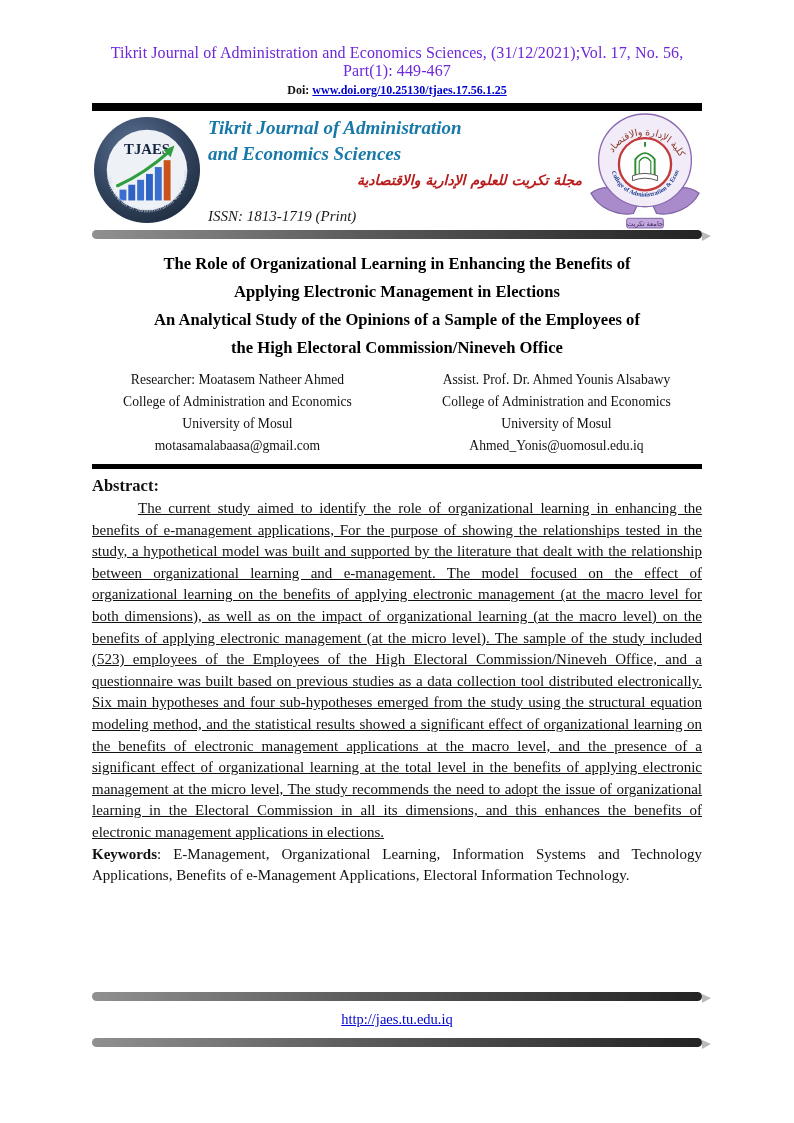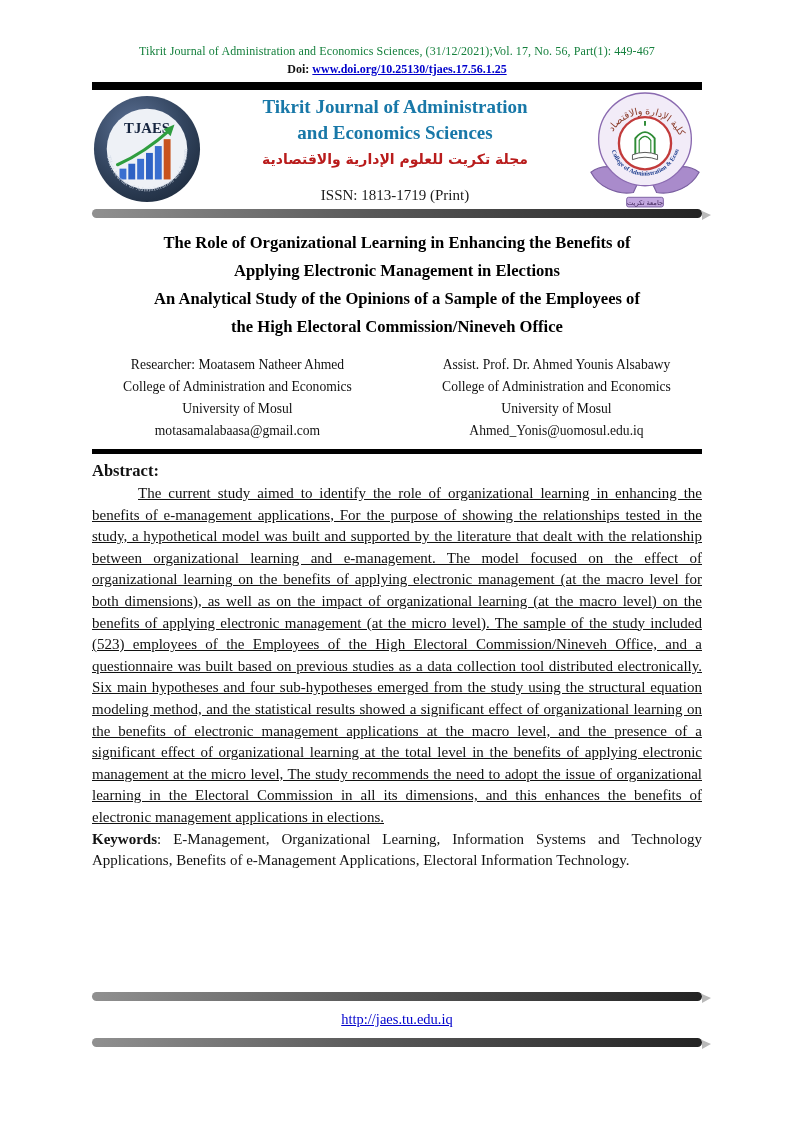--- a/index.html
+++ b/index.html
@@ -2,39 +2,39 @@
 <html><head>
 <meta charset="utf-8">
 <style>
   * { margin:0; padding:0; box-sizing:border-box; }
   html,body { background:#e8e8e8; }
   .page {
     width:794px; height:1123px; margin:0 auto; background:#ffffff;
     font-family:"Liberation Serif","DejaVu Serif",serif; color:#111;
     position:relative; padding:44px 92px 0 92px; overflow:hidden;
   }
-  .ref-line { font-size:12px; text-align:center; color:#15803d; letter-spacing:.1px; }
+  .ref-line { font-size:16px; text-align:center; color:#6d28d9; letter-spacing:.1px; }
   .doi-line { font-size:12px; font-weight:bold; text-align:center; margin-top:3px; }
   .doi-line a { color:#0000cc; text-decoration:underline; cursor:pointer; }
   .bar-black { background:#000; }
   .bar-top { height:8px; margin-top:5px; }
   .bar-mid { height:5px; margin-top:7px; }
   .banner { display:flex; align-items:center; justify-content:space-between; margin-top:3px; height:112px; }
-  .banner-center { flex:1; text-align:center; padding:0 6px; }
+  .banner-center { flex:1; padding:0 6px;font-style:italic; }
   .journal-name { color:#1878a8; font-weight:bold; font-size:19px; line-height:26px; }
   .journal-name-ar { color:#b91c1c; font-weight:bold; font-size:14px; line-height:27px;
                      font-family:"DejaVu Sans",sans-serif; direction:rtl; }
   .issn { font-size:15px; margin-top:14px; color:#1a1a1a; }
   .bar-pipe { height:9px; border-radius:5px; position:relative;
               background:linear-gradient(100deg,#909090 0%,#5a5a5a 45%,#232323 100%); }
   .bar-pipe::after { content:""; position:absolute; right:-9px; top:2px; width:0; height:0;
               border-left:9px solid #b9b9b9; border-top:4px solid transparent; border-bottom:5px solid transparent; }
   .pipe-header { margin-top:4px; }
   .paper-title { margin-top:11px; text-align:center; font-weight:bold; font-size:16.6px; line-height:28px; color:#000; }
-  .authors { display:flex; margin-top:13px;gap:28px; }
+  .authors { display:flex; margin-top:7px;gap:28px; }
   .author-col { flex:1; text-align:center; font-size:13.6px; line-height:22px; color:#111; }
   .abstract-heading { font-size:16.5px; font-weight:bold; margin-top:7px; }
   .abstract-text { margin-top:2px; font-size:15px; line-height:21.6px; text-align:justify; text-indent:46px;text-decoration:underline; }
   .keywords { font-size:15px; line-height:21.6px; text-align:justify; }
   .keywords b { font-weight:bold; }
   .footer { position:absolute; left:92px; right:92px; top:992px; }
   .footer-link-row { text-align:center; height:26px; line-height:26px; margin:5px 0 6px 0; }
   .footer-link-row a { color:#0000cc; font-size:14.5px; text-decoration:underline; cursor:pointer; }
   svg text { font-family:"Liberation Serif","DejaVu Sans",serif; }
 </style>

